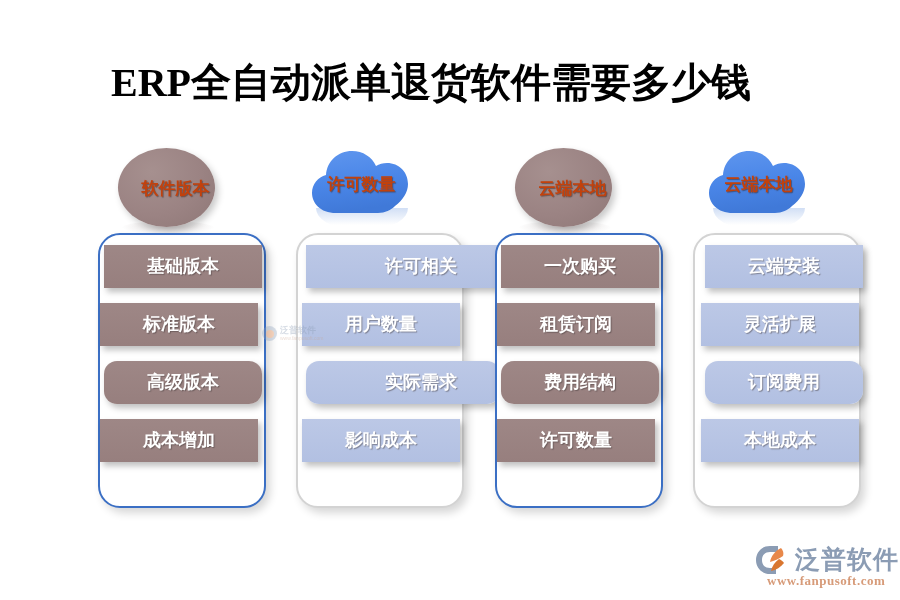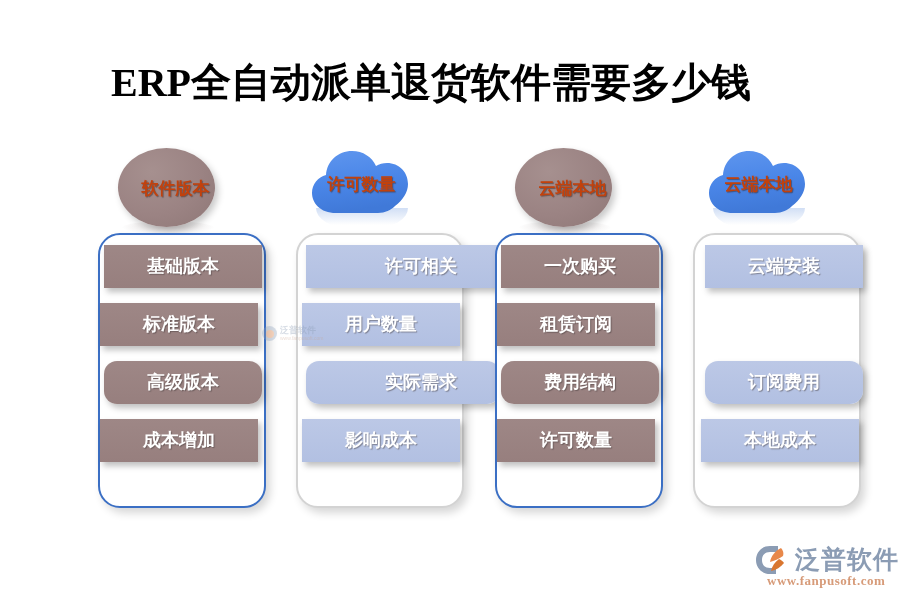--- a/index.html
+++ b/index.html
@@ -324,20 +324,21 @@
             </linearGradient>
           </defs>
           <path d="M30 66 C14 66 6 56 6 46 C6 37 12 30 20 28 C21 14 32 4 46 4 C57 4 66 10 70 19 C73 17 77 16 81 16 C93 16 102 25 102 37 C102 45 97 53 89 59 C85 63 79 66 72 66 Z" fill="url(#cloudGrad2)"></path>
         </svg>
       </div>
       <div class="head-label on-cloud">云端本地</div>
     </div>
     <div class="card gray-edge"></div>
     <div class="chips">
       <div class="chip blue i0">云端安装</div>
+      <div class="chip blue i1">灵活扩展</div>
       <div class="chip blue i2">订阅费用</div>
       <div class="chip blue i3">本地成本</div>
     </div>
   </div>
 
   <div id="watermark">
     <div class="wm-mark"></div>
     <div class="wm-text">
       <span class="wm-name">泛普软件</span>
       <span class="wm-url">www.fanpusoft.com</span>

